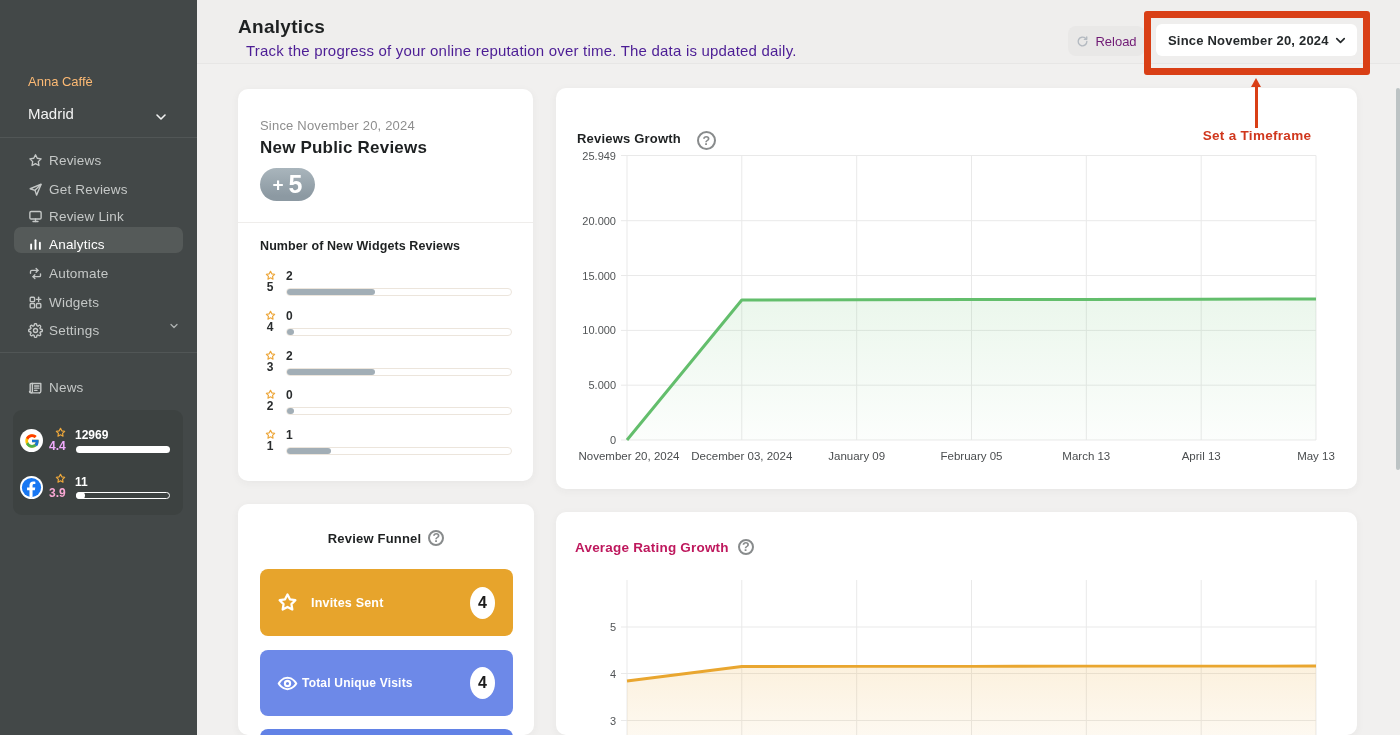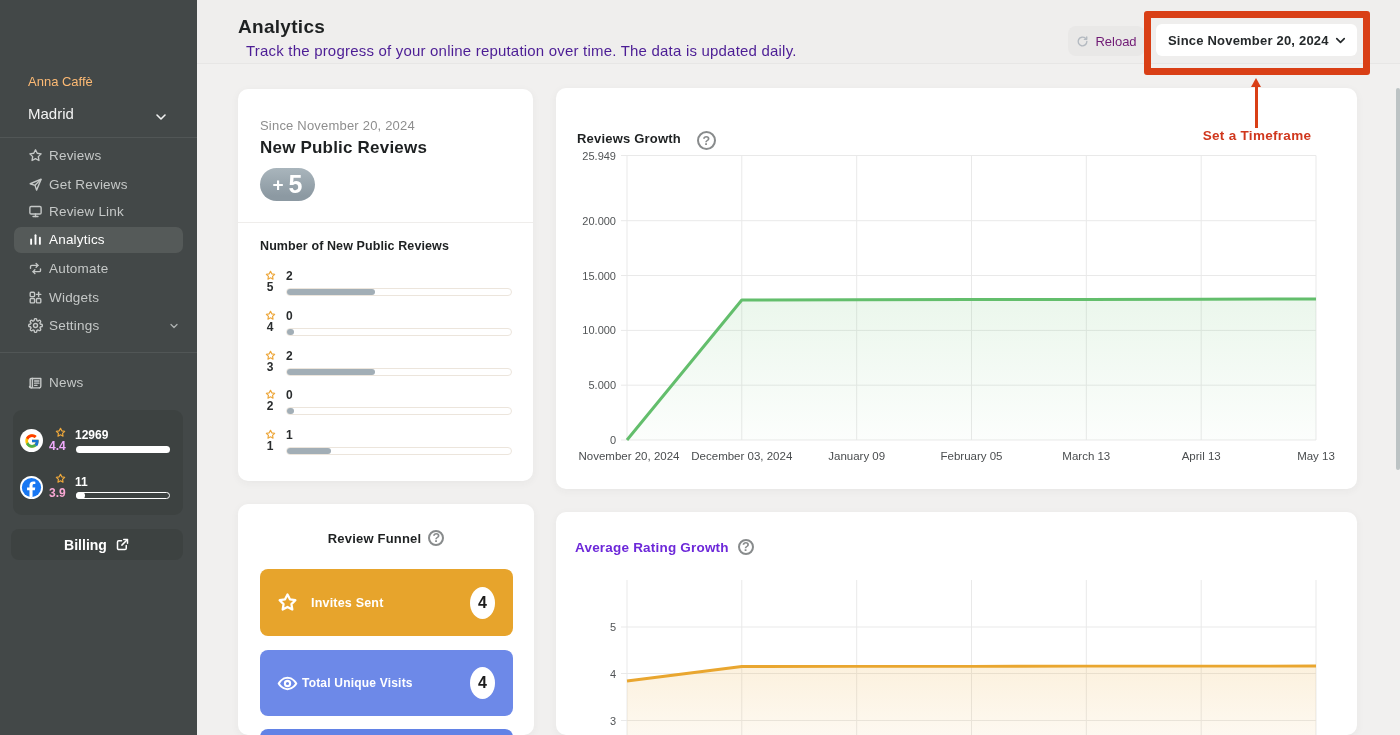--- a/index.html
+++ b/index.html
@@ -1,21 +1,21 @@
 <!DOCTYPE html>
 <html><head>
 <meta charset="utf-8">
 <style>
 *{margin:0;padding:0;box-sizing:border-box}
 html,body{width:1400px;height:735px;overflow:hidden}
 body{font-family:"Liberation Sans",sans-serif;background:#f1f0ef;position:relative}
 .abs{position:absolute}
 .card{position:absolute;background:#fff;border-radius:10px;box-shadow:0 2px 8px rgba(60,60,60,.05)}
 svg{display:block}
-.navi{left:28px;height:20px;display:flex;align-items:flex-start;font-size:13.5px;color:#c5c8c7;letter-spacing:.2px}
+.navi{left:28px;height:20px;display:flex;align-items:flex-end;font-size:13.5px;color:#c5c8c7;letter-spacing:.2px}
 .nico{width:21px;display:flex;align-items:center}
 .rrow{position:absolute;left:26px}
 .rstar{position:absolute;left:1px;top:2px}
 .rnum{position:absolute;left:0;top:12px;width:12px;text-align:center;font-size:12px;font-weight:bold;color:#2a2d2e}
 .rval{position:absolute;left:22px;top:1px;font-size:12px;font-weight:bold;color:#2a2d2e}
 .rtrack{position:absolute;left:22px;top:20px;width:226px;height:8px;border:1px solid #ece5dc;border-radius:4px;background:#fff}
 .rfill{position:absolute;left:23px;top:21px;height:6px;background:#a2aeb6;border-radius:3px}
 .help{display:inline-flex;align-items:center;justify-content:center;width:19px;height:19px;border:2px solid #888b8c;border-radius:50%;font-size:12.5px;font-weight:bold;color:#888b8c}
 .frow{position:absolute;left:22px;width:253px;border-radius:8px;display:flex;align-items:center;color:#fff}
 .foval{position:absolute;right:18px;width:25px;height:32px;background:#fff;border-radius:50%;display:flex;align-items:center;justify-content:center;font-size:16px;font-weight:bold;color:#1c1c1c}
@@ -123,27 +123,20 @@
     </div>
     <svg class="abs" style="left:42px;top:63px" width="11" height="11" viewBox="0 0 24 24" fill="none" stroke="#eda73b" stroke-width="2.6" stroke-linejoin="round">
         <path d="M12 2.8l2.8 5.6 6.2 1-4.5 4.4 1 6.2-5.5-2.9-5.5 2.9 1-6.2L3 9.4l6.2-1z"></path>
       </svg>
     <div class="abs" style="left:36px;top:76px;font-size:12px;font-weight:bold;color:#f9a8d4">3.9</div>
     <div class="abs" style="left:62px;top:65px;font-size:12px;font-weight:bold;color:#fff">11</div>
     <div class="abs" style="left:63px;top:82px;width:94px;height:7px;border:1px solid #fff;border-radius:3.5px"></div>
     <div class="abs" style="left:63px;top:82px;width:9px;height:7px;background:#fff;border-radius:3.5px"></div>
   </div>
 
-  <div class="abs" style="left:11px;top:529px;width:172px;height:31px;background:#3d4241;border-radius:8px;display:flex;align-items:center;justify-content:center;gap:8px;color:#fff;font-weight:bold;font-size:14px">Billing
-    <svg width="15" height="15" viewBox="0 0 24 24" fill="none" stroke="#fff" stroke-width="2.4" stroke-linecap="round" stroke-linejoin="round">
-        <path d="M18 13.5V18a2 2 0 0 1-2 2H6a2 2 0 0 1-2-2V8a2 2 0 0 1 2-2h4.5"></path>
-        <path d="M14 4h6v6"></path>
-        <path d="M19.5 4.5L11 13"></path>
-      </svg>
-  </div>
 </div>
 
 <div class="abs" style="left:197px;top:0;width:1203px;height:64px;background:#efeeed;border-bottom:1px solid rgba(0,0,0,.03)"></div>
 <div class="abs" style="left:238px;top:16px;font-size:19px;font-weight:bold;color:#1e2122;letter-spacing:.3px">Analytics</div>
 <div class="abs" style="left:246px;top:42px;font-size:15px;color:#4c1d95;letter-spacing:.2px">Track the progress of your online reputation over time. The data is updated daily.</div>
 
 <div class="abs" style="left:1068px;top:26px;width:77px;height:30px;background:#e9e8e7;border-radius:8px;display:flex;align-items:center;justify-content:center;gap:6px;color:#701a75;font-weight:normal;font-size:13px">
   <svg width="13" height="13" viewBox="0 0 24 24" fill="none" stroke="#b4bac1" stroke-width="2.6" stroke-linecap="round" stroke-linejoin="round">
       <path d="M20 12a8 8 0 1 1-2.5-5.8"></path>
       <path d="M19.8 3.5V8h-4.4"></path>
@@ -164,21 +157,21 @@
 <div class="abs" style="left:1396px;top:88px;width:4px;height:382px;background:#bcc3c4;border-radius:2px;z-index:70"></div>
 
 <div class="card" id="card1" style="left:238px;top:89px;width:295px;height:392px">
   <div class="abs" style="left:22px;top:29px;font-size:13px;color:#8e8e8e;letter-spacing:.2px">Since November 20, 2024</div>
   <div class="abs" style="left:22px;top:49px;font-size:17px;font-weight:bold;color:#1e2122;letter-spacing:.2px">New Public Reviews</div>
   <div class="abs" style="left:22px;top:79px;width:55px;height:33px;border-radius:17px;background:linear-gradient(180deg,#a9b5bc 0%,#8c99a2 85%);display:flex;align-items:center;justify-content:center;gap:5px">
     <span style="color:#fff;font-weight:bold;font-size:19px;margin-top:1px">+</span>
       <span style="color:#fff;font-weight:bold;font-size:25px">5</span>
   </div>
   <div class="abs" style="left:0;top:133px;width:295px;height:1px;background:#efedeb"></div>
-  <div class="abs" style="left:22px;top:150px;font-size:12.5px;font-weight:bold;color:#1e2122;letter-spacing:.1px">Number of New Public Reviews</div>
+  <div class="abs" style="left:22px;top:150px;font-size:12.5px;font-weight:bold;color:#1e2122;letter-spacing:.1px">Number of New Widgets Reviews</div>
 
   <div class="rrow" style="top:179px">
     <svg class="rstar" width="11" height="11" viewBox="0 0 24 24" fill="none" stroke="#eda73b" stroke-width="2.6" stroke-linejoin="round">
         <path d="M12 2.8l2.8 5.6 6.2 1-4.5 4.4 1 6.2-5.5-2.9-5.5 2.9 1-6.2L3 9.4l6.2-1z"></path>
       </svg>
     <div class="rnum">5</div>
       <div class="rval">2</div>
     <div class="rtrack"></div>
       <div class="rfill" style="width:88px"></div>
   </div>
@@ -287,21 +280,21 @@
         <circle cx="12" cy="12" r="3"></circle>
       </svg>
     <span style="margin-left:4px;font-size:12px;font-weight:bold;letter-spacing:.2px">Total Unique Visits</span>
     <div class="foval">4</div>
   </div>
   <div class="frow" style="top:225px;height:20px;background:#6282e6"></div>
 </div>
 
 <div class="card" id="card4" style="left:556px;top:512px;width:801px;height:223px;overflow:hidden">
   <div class="abs" style="left:19px;top:27px;display:flex;align-items:center;gap:9px">
-      <span style="font-size:13.5px;font-weight:bold;color:#6d28d9;letter-spacing:.2px">Average Rating Growth</span>
+      <span style="font-size:13.5px;font-weight:bold;color:#be185d;letter-spacing:.2px">Average Rating Growth</span>
       <span class="help" style="width:16px;height:16px">?</span>
     </div>
   <svg class="abs" style="left:0;top:0" width="801" height="223" viewBox="0 0 801 223">
     <defs>
       <linearGradient id="og" x1="0" y1="0" x2="0" y2="1">
         <stop offset="0" stop-color="#e9a62f" stop-opacity=".16"></stop>
         <stop offset="1" stop-color="#e9a62f" stop-opacity=".07"></stop>
       </linearGradient>
     </defs>
     <g stroke="#e9e9e9" stroke-width="1">

